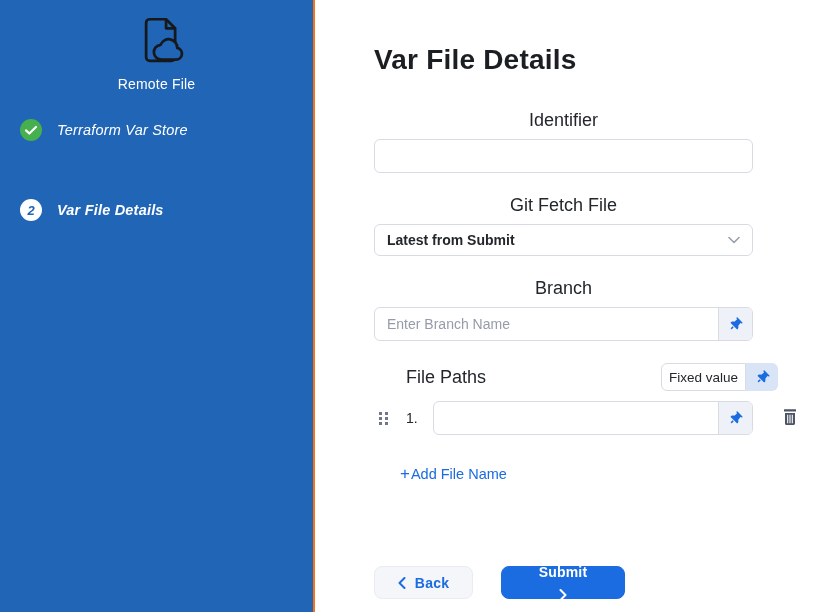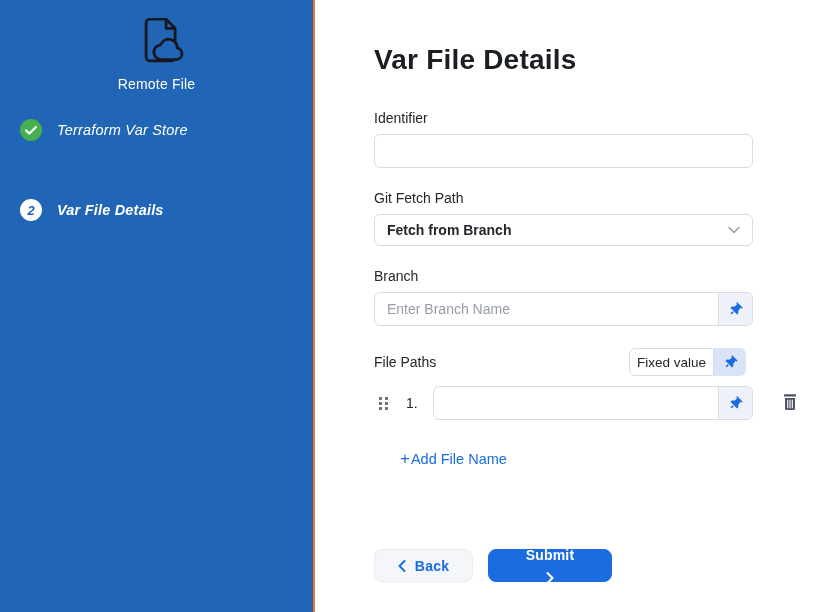--- a/index.html
+++ b/index.html
@@ -23,56 +23,56 @@
   .step-label{font-size:14.5px;letter-spacing:.2px;}
   .step-current .step-label{font-weight:bold;}
   .num-badge{width:22px;height:22px;border-radius:50%;background:#fff;color:var(--sidebar);
              font-size:13px;font-weight:bold;display:flex;align-items:center;justify-content:center;flex-shrink:0;}
   .check-circle{width:22px;height:22px;flex-shrink:0;display:flex;}
 
   
   .main{flex:1;position:relative;padding:44px 0 0 59px;}
   h1{font-size:28px;font-weight:600;color:#1b1e22;letter-spacing:.2px;margin-bottom:34px;}
   .group{margin-bottom:22px;width:379px;}
-  .form-label{display:block;font-size:14px;color:var(--label);margin-bottom:8px;}
+  .form-label{display:block;font-size:18px;color:var(--label);margin-bottom:8px;text-align:center;}
   .text-input,.select{width:100%;height:32px;border:1px solid var(--border);border-radius:6px;
     font-family:"Liberation Sans",sans-serif;font-size:14px;color:#23272c;background:#fff;}
   .text-input{padding:16px 12px;outline:none;}
   .text-input::placeholder{color:var(--placeholder);}
   .select{display:flex;align-items:center;justify-content:space-between;padding:0 12px;cursor:pointer;}
   .select-value{font-weight:600;font-size:14px;color:#23272c;}
 
   .input-wrap{position:relative;width:100%;}
   .input-wrap .text-input{padding-right:44px;}
   .pin-seg{position:absolute;top:1px;right:1px;bottom:1px;width:34px;background:var(--pinbg);
     border-left:1px solid var(--border);border-radius:0 5px 5px 0;display:flex;align-items:center;
     justify-content:center;cursor:pointer;}
   .pin-icon{display:flex;color:var(--primary);transform:rotate(45deg);}
 
   
-  .fp-header{display:flex;align-items:center;justify-content:space-between;width:372px;margin-bottom:10px;}
+  .fp-header{display:flex;align-items:center;justify-content:space-between;width:372px;margin-bottom:10px;margin-left:32px;}
   .fixed-value{display:flex;height:28px;cursor:pointer;}
   .fv-btn{background:#fff;border:1px solid var(--border);border-radius:6px 0 0 6px;
     padding:0 7px;font-size:13.5px;color:#23272c;display:flex;align-items:center;}
   .fv-pin{width:32px;background:var(--pinbg-strong);border-radius:0 6px 6px 0;
     display:flex;align-items:center;justify-content:center;}
 
   .fp-row{display:flex;align-items:center;width:460px;}
   .drag-handle{display:flex;margin-left:4px;cursor:grab;}
   .row-num{margin-left:17px;font-size:14px;color:#23272c;width:14px;}
   .fp-row .input-wrap{width:320px;margin-left:13px;}
   .trash-btn{margin-left:29px;background:none;border:none;cursor:pointer;display:flex;padding:0;}
 
   .add-link{display:inline-flex;align-items:center;margin:30px 0 0 26px;color:var(--primary);
     font-size:14.5px;font-weight:500;background:none;border:none;cursor:pointer;
     font-family:"Liberation Sans",sans-serif;}
   .add-plus{font-size:17px;font-weight:400;margin-right:1px;line-height:1;}
 
   
-  .actions{position:absolute;left:59px;bottom:30px;display:flex;gap:15px;}
+  .actions{position:absolute;left:59px;bottom:13px;display:flex;gap:28px;}
   .btn{height:33px;border-radius:8px;font-size:14px;font-weight:600;display:flex;align-items:center;
     justify-content:center;gap:9px;cursor:pointer;font-family:"Liberation Sans",sans-serif;letter-spacing:.2px;}
   .btn-back{width:99px;background:#f4f6f9;border:1px solid #e9ecf1;color:var(--primary);}
   .btn-submit{width:124px;background:var(--primary);border:1px solid var(--primary);color:#fff;flex-direction:column;}
   .chev{display:flex;}
 </style>
 </head>
 <body>
 
 <div class="app">
@@ -109,23 +109,23 @@
 
   <main class="main">
     <h1>Var File Details</h1>
 
     <div class="group">
       <label class="form-label">Identifier</label>
       <input class="text-input" type="text" value="" style="">
     </div>
 
     <div class="group">
-      <label class="form-label">Git Fetch Path</label>
+      <label class="form-label">Git Fetch File</label>
       <div class="select">
-        <span class="select-value">Fetch from Branch</span>
+        <span class="select-value">Latest from Submit</span>
         <span class="chev">
           <svg width="12" height="8" viewBox="0 0 12 8" fill="none">
             <path d="M1 1.5 L6 6.5 L11 1.5" stroke="#98a0ad" stroke-width="1.6" stroke-linecap="round" stroke-linejoin="round"></path>
           </svg>
         </span>
       </div>
     </div>
 
     <div class="group">
       <label class="form-label">Branch</label>

